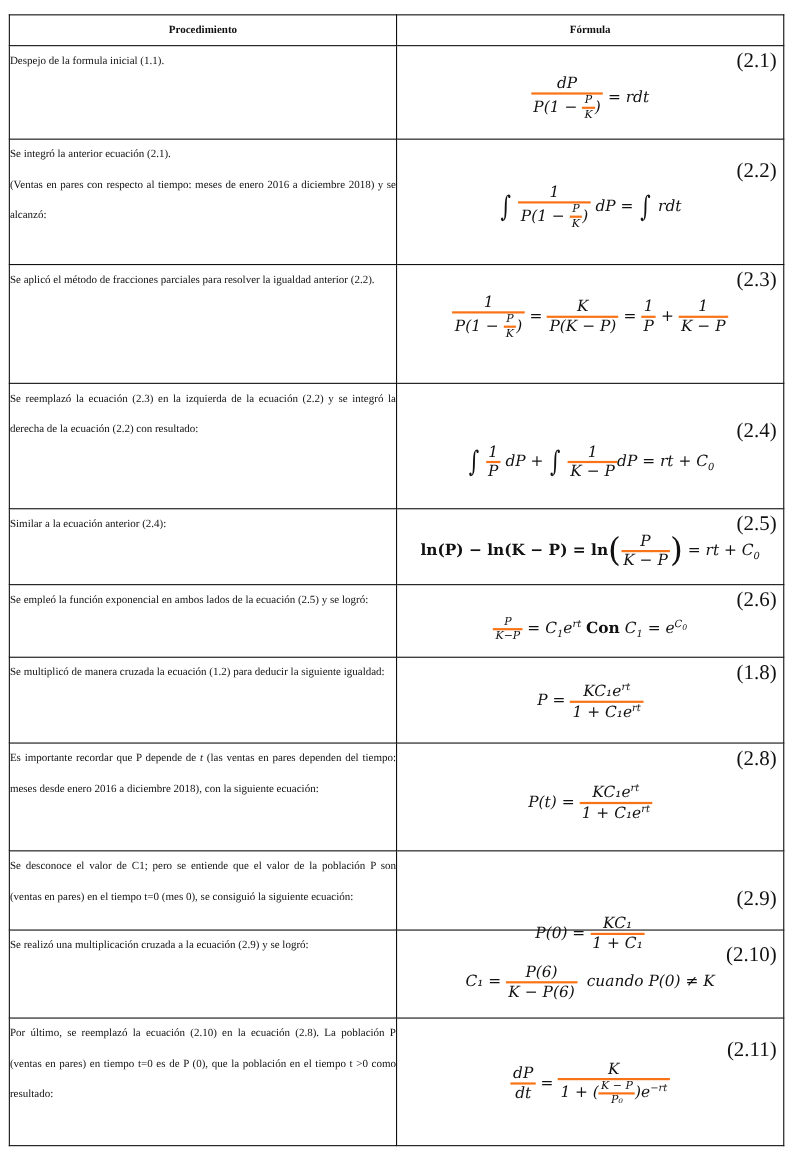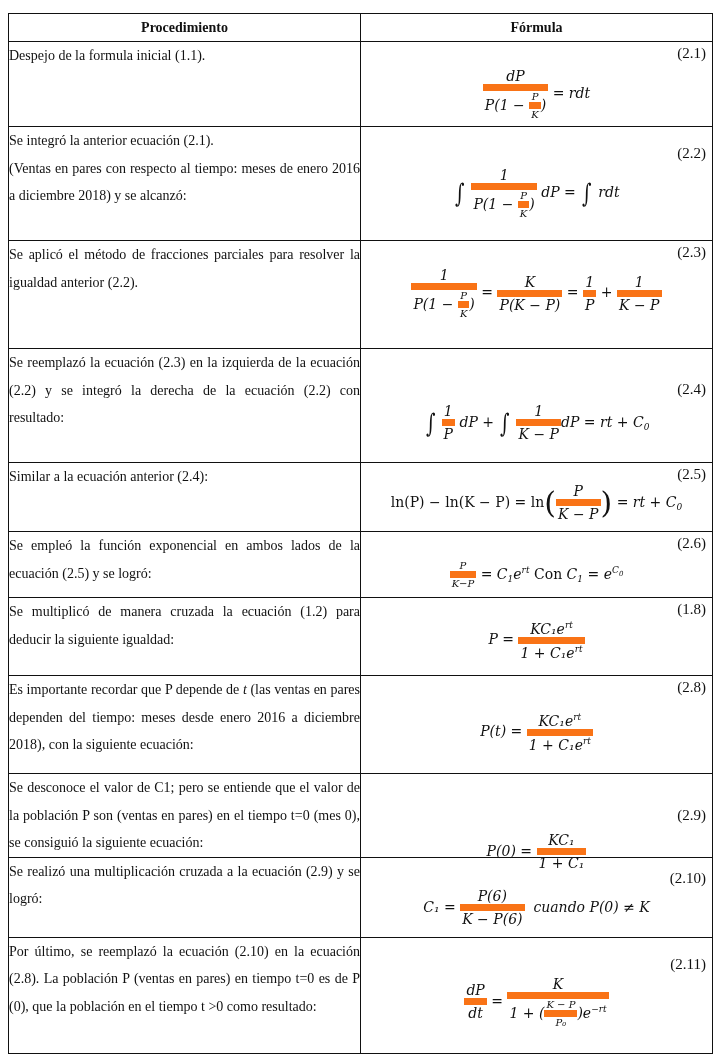--- a/index.html
+++ b/index.html
@@ -1,32 +1,32 @@
 <!DOCTYPE html>
 <html><head>
   <meta charset="utf-8">
   <style>
     html, body { margin:0; padding:0; background:#ffffff; }
     body { width:720px; height:1060px; position:relative; overflow:hidden;
            font-family:"Liberation Serif", serif; color:#111; }
     table.main { position:absolute; left:8px; top:13px; width:704px;
       border-collapse:collapse; table-layout:fixed; }
     table.main td, table.main th { border:1.5px solid #111; vertical-align:top; padding:0; }
-    table.main th { height:27px; font-weight:bold; font-size:14px; text-align:center; vertical-align:middle; }
+    table.main th { height:27px; font-weight:bold; font-size:10px; text-align:center; vertical-align:middle; }
     col.c1 { width:352px; }
     col.c2 { width:352px; }
-    .proc { font-size:14px; line-height:27.5px; padding:2px 8px 0 9px; text-align:justify; }
+    .proc { font-size:10px; line-height:27.5px; padding:2px 8px 0 9px; text-align:justify; }
     .fcell { position:relative; }
-    .eqno { position:absolute; right:6px; font-size:15px; }
+    .eqno { position:absolute; right:6px; font-size:19px; }
     .formula { position:absolute; left:0; right:0; text-align:center;
       font-family:"DejaVu Serif", serif; font-style:italic; font-size:14px; white-space:nowrap; }
-    .formula .up { font-style:normal; }
+    .formula .up { font-style:normal;font-weight:bold; }
     .frac { display:inline-block; vertical-align:middle; text-align:center; }
     .frac > span { display:block; padding:0 2px; }
-    .frac > .num { border-bottom:7px solid #f97316; }
+    .frac > .num { border-bottom:2px solid #f97316; }
     .frac.small { font-size:10px; }
     .int { font-style:normal; font-size:26px; vertical-align:middle; display:inline-block; transform:scaleX(0.7); }
     .paren { font-style:normal; font-size:30px; vertical-align:middle; font-weight:lighter; }
     sub, sup { font-size:9px; }
   </style>
 </head>
 <body>
 
 <table class="main">
   <colgroup>

